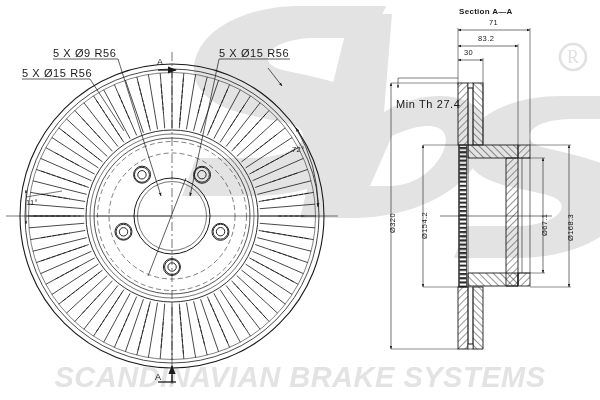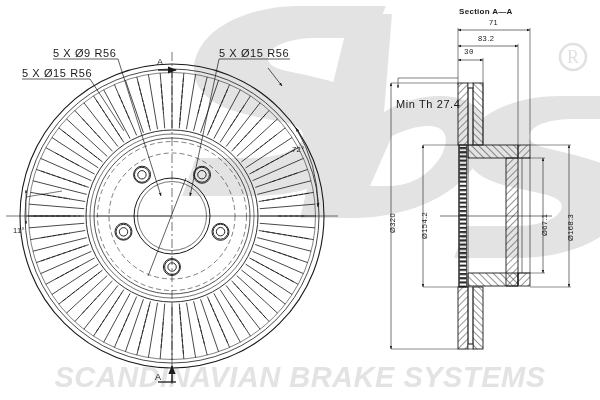--- a/index.html
+++ b/index.html
@@ -361,35 +361,35 @@
   </svg>
 
   <div class="lyr" id="labels">
 
     <div class="lbl" style="left:53px;top:48px;">5 X Ø9 R56</div>
 
     <div class="lbl" style="left:22px;top:68px;">5 X Ø15 R56</div>
 
     <div class="lbl" style="left:219px;top:48px;">5 X Ø15 R56</div>
 
-    <div class="lbl small" style="left:13px;top:199px;margin-top:28px;">11°</div>
+    <div class="lbl small" style="left:26px;top:199px;">11°</div>
 
     <div class="lbl small" style="left:292px;top:146px;">72°</div>
 
     <div class="lbl mark" style="left:157px;top:58px;">A</div>
 
     <div class="lbl mark" style="left:155px;top:373px;">A</div>
 
     <div class="lbl secthead" style="left:459px;top:8px;">Section A—A</div>
 
     <div class="lbl small" style="left:489px;top:19px;">71</div>
 
     <div class="lbl small" style="left:478px;top:35px;">83.2</div>
 
-    <div class="lbl small" style="left:464px;top:49px;font-family:Liberation Mono, monospace;">30</div>
+    <div class="lbl small" style="left:464px;top:49px;">30</div>
 
     <div class="lbl" style="left:396px;top:65px;margin-top:34px;">Min Th 27.4</div>
 
     <div class="lbl vert small" style="left:389px;top:233px;">Ø320</div>
 
     <div class="lbl vert small" style="left:421px;top:239px;">Ø154.2</div>
 
     <div class="lbl vert small" style="left:541px;top:236px;">Ø67.1</div>
 
     <div class="lbl vert small" style="left:567px;top:241px;">Ø168.3</div>

